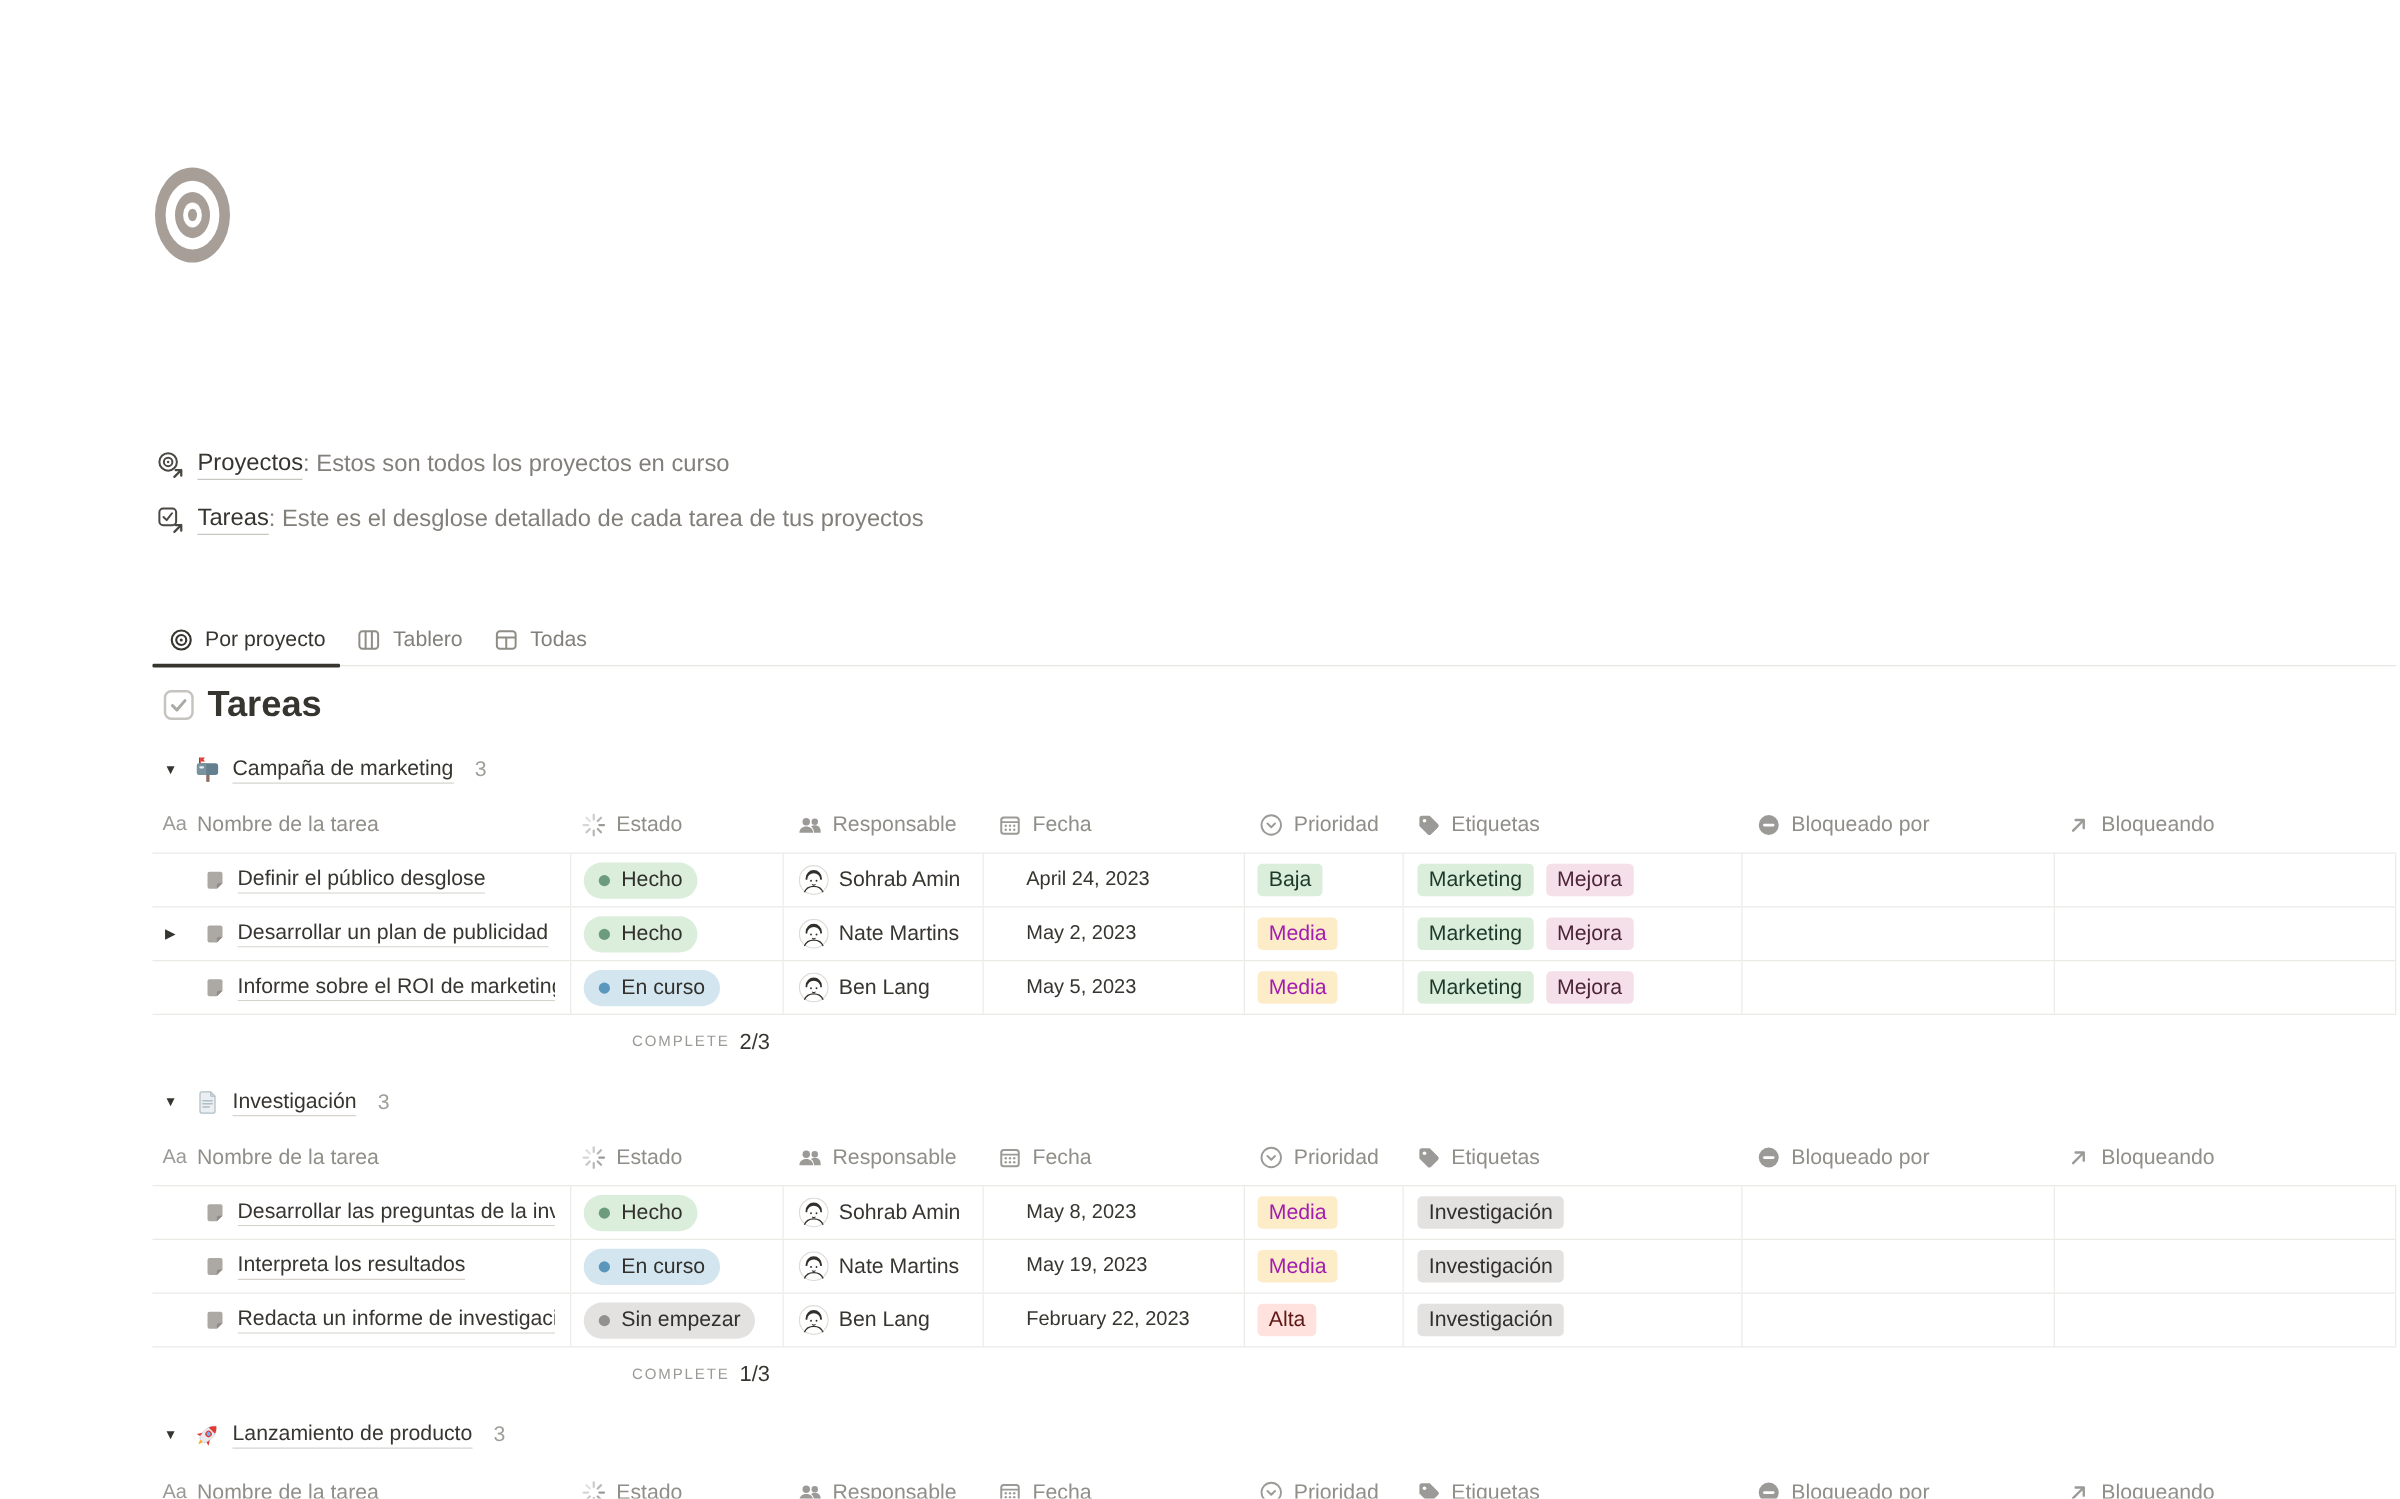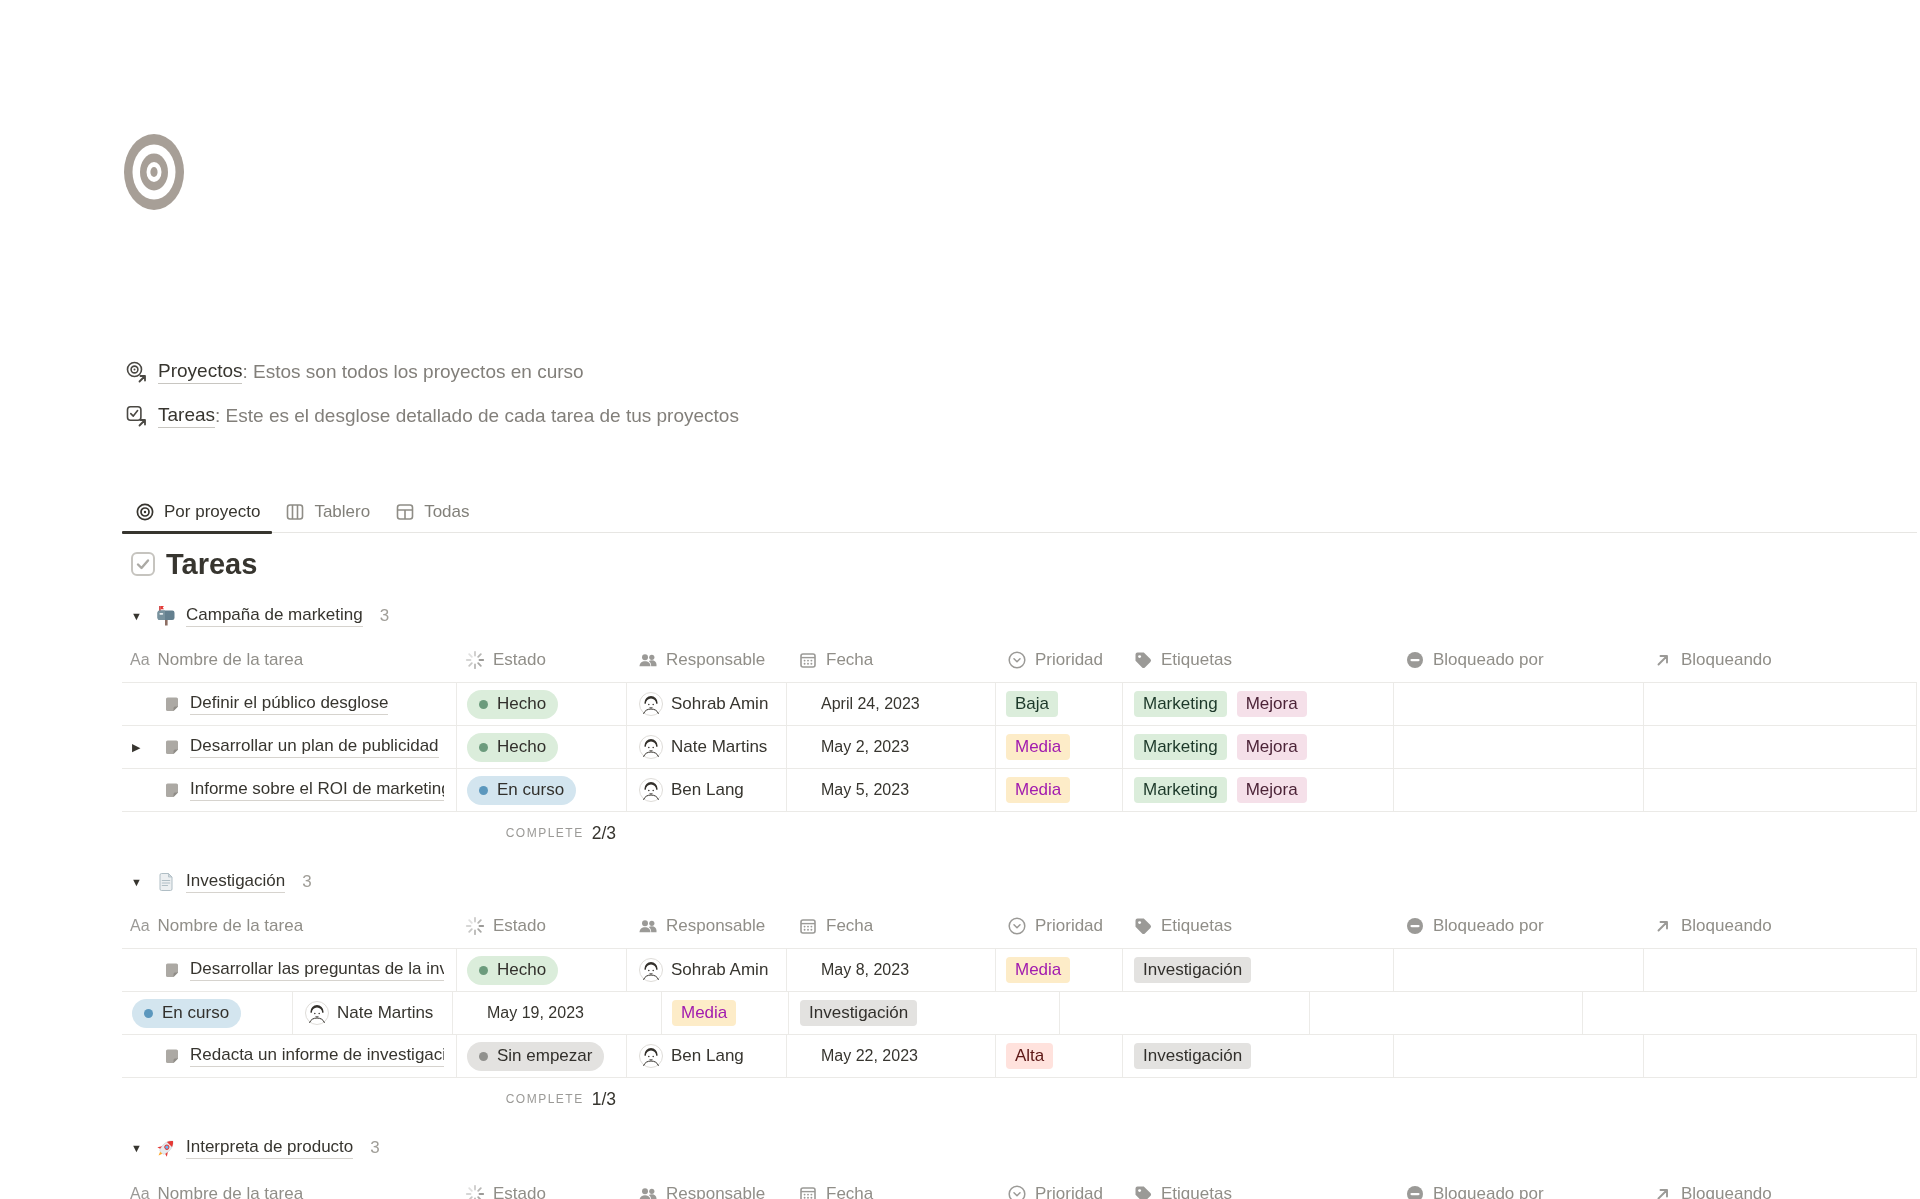--- a/index.html
+++ b/index.html
@@ -528,20 +528,29 @@
         <span class="pill sq" data-color="yellow">Media</span>
       </div>
       <div class="td c5">
         <span class="pill sq" data-color="gray">Investigación</span>
       </div>
       <div class="td c6"></div>
       <div class="td c7"></div>
     </div>
 
     <div class="trow">
+      <div class="td c0">
+        <span class="docicon">
+          <svg width="20" height="20" viewBox="0 0 20 20">
+            <path d="M4 5 a1.6 1.6 0 0 1 1.6-1.6 h8.8 A1.6 1.6 0 0 1 16 5 v7.5 L11.5 17 H5.6 A1.6 1.6 0 0 1 4 15.4 Z" fill="#ACA9A4"></path>
+            <path d="M16 12.5 L11.5 17 v-3 a1.5 1.5 0 0 1 1.5-1.5 Z" fill="#8F8C87"></path>
+          </svg>
+        </span>
+        <span class="nameclip"><span class="nametext">Interpreta los resultados</span></span>
+      </div>
       <div class="td c1">
         <span class="pill status" data-color="blue">
             <span class="dot"></span>
             <span>En curso</span>
           </span>
       </div>
       <div class="td c2">
         <span class="avatar">
           <svg width="24" height="24" viewBox="0 0 24 24">
             <circle cx="12" cy="12" r="11.5" fill="#FFFFFF" stroke="#DEDCD8"></circle>
@@ -587,21 +596,21 @@
             <circle cx="12" cy="12" r="11.5" fill="#FFFFFF" stroke="#DEDCD8"></circle>
             <path d="M5.5 10.5 a6.5 6.5 0 0 1 13 0 v1.2 h-1.3 a5.2 5.2 0 0 0 -10.4 0 H5.5 Z" fill="#33302B"></path>
             <circle cx="9.8" cy="12.6" r=".75" fill="#33302B"></circle>
               <circle cx="14.2" cy="12.6" r=".75" fill="#33302B"></circle>
             <path d="M10.9 15.7 q1.1 .8 2.2 0" fill="none" stroke="#33302B" stroke-width=".9" stroke-linecap="round"></path>
             <path d="M4.5 21.8 c1.2-3.2 3.9-4.8 7.5-4.8 s6.3 1.6 7.5 4.8" fill="none" stroke="#33302B" stroke-width="1"></path>
           </svg>
         </span>
         <span class="aname">Ben Lang</span>
       </div>
-      <div class="td c3">May 22, 2023</div>
+      <div class="td c3">February 22, 2023</div>
       <div class="td c4">
         <span class="pill sq" data-color="red">Alta</span>
       </div>
       <div class="td c5">
         <span class="pill sq" data-color="gray">Investigación</span>
       </div>
       <div class="td c6"></div>
       <div class="td c7"></div>
     </div>
 
@@ -621,21 +630,21 @@
         <g transform="rotate(45 11 11)">
           <path d="M11 1.2 c3 2.2 4.3 5.7 4.3 9.4 0 2.9-.8 5.4-2 6.9 H8.7 c-1.2-1.5-2-4-2-6.9 0-3.7 1.3-7.2 4.3-9.4 Z" fill="#E8EAED" stroke="#C3C7CB" stroke-width=".5"></path>
           <path d="M11 1.2 c1.7 1.2 2.9 2.9 3.6 4.9 H7.4 c.7-2 1.9-3.7 3.6-4.9 Z" fill="#E53935"></path>
           <circle cx="11" cy="9.8" r="2.1" fill="#64B5F6" stroke="#E53935" stroke-width="1"></circle>
           <path d="M6.9 12.5 L4.3 16.5 L7.3 15.8 Z" fill="#E53935"></path>
           <path d="M15.1 12.5 L17.7 16.5 L14.7 15.8 Z" fill="#E53935"></path>
           <path d="M9.5 17.8 h3 l-1.5 3.7 Z" fill="#FFA726"></path>
         </g>
       </svg>
     </span>
-    <span class="gtitle">Interpreta de producto</span>
+    <span class="gtitle">Lanzamiento de producto</span>
     <span class="gcount">3</span>
   </div>
 
   <div class="tbl t2">
     <div class="thead">
       <div class="th c0">
         <span class="aa">Aa</span>
         <span>Nombre de la tarea</span>
       </div>
       <div class="th c1">

